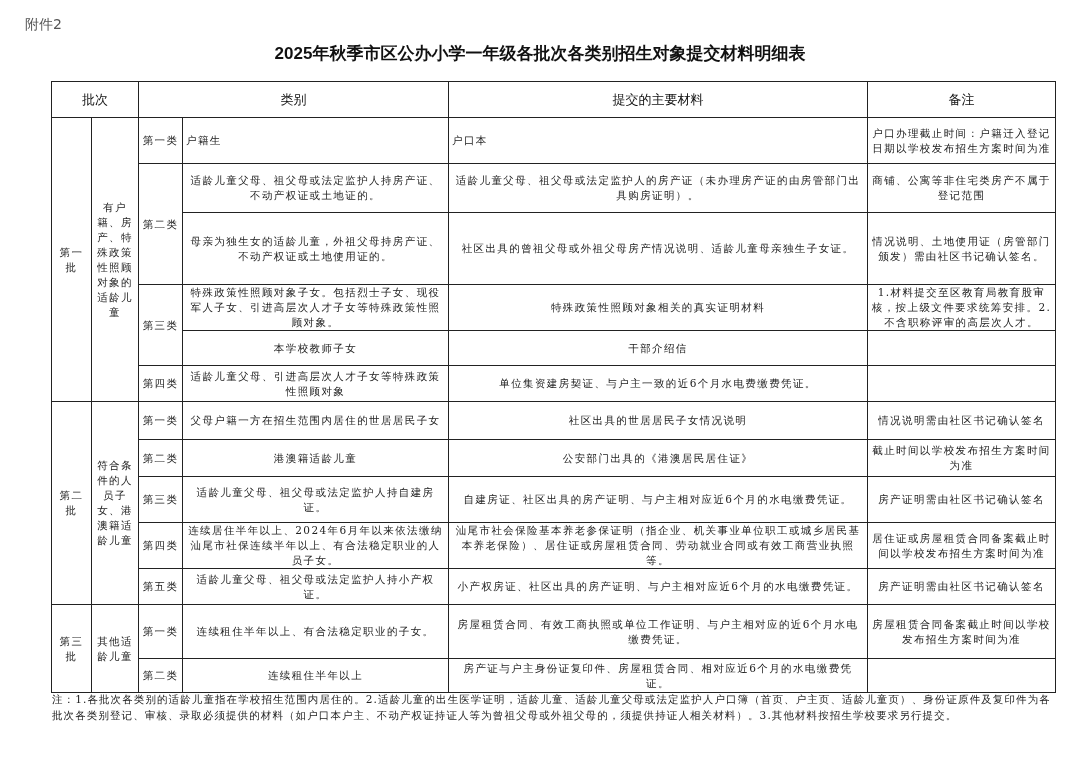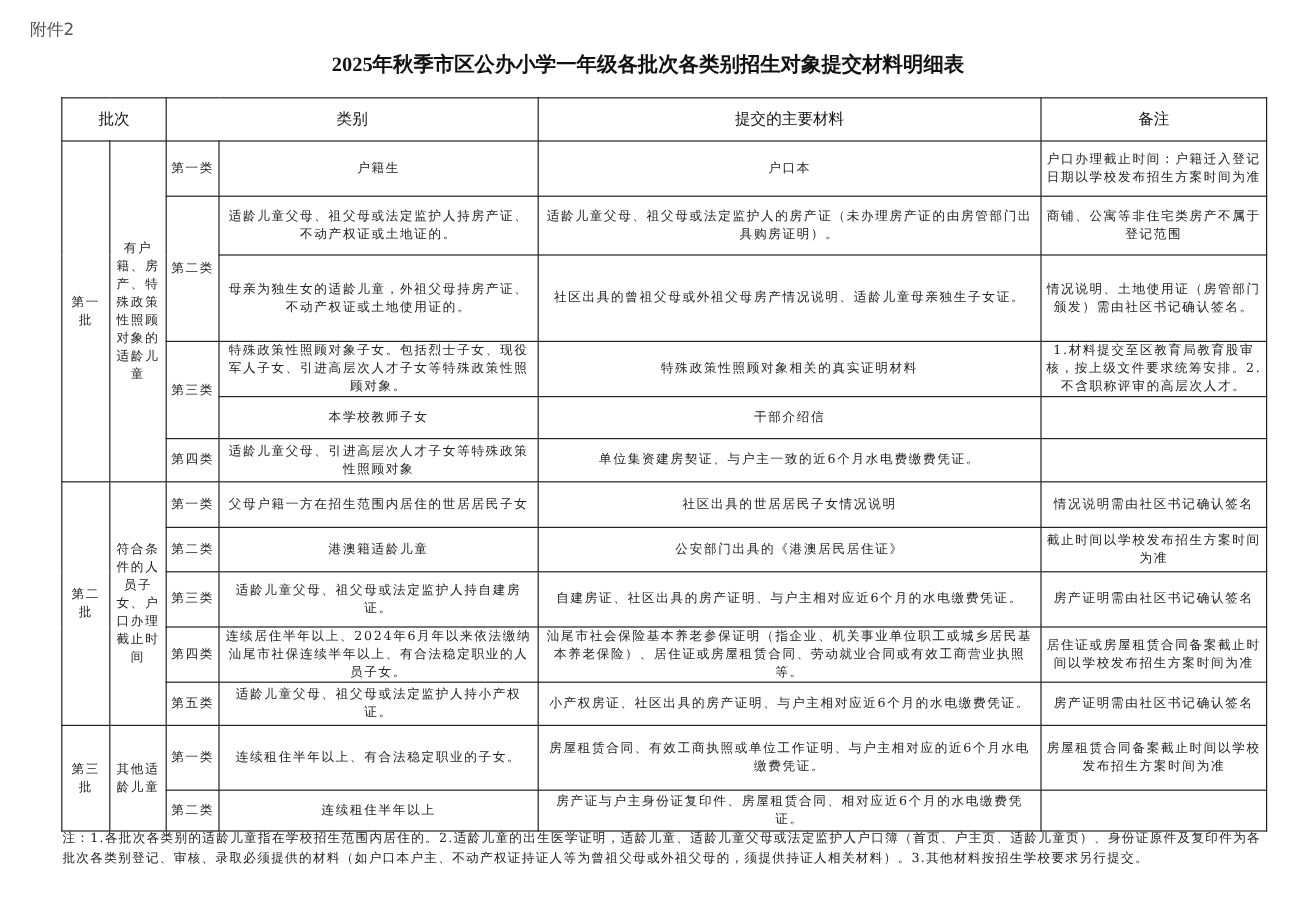--- a/index.html
+++ b/index.html
@@ -27,21 +27,21 @@
     }
     .title {
       position: absolute;
       left: 0;
       width: 1080px;
       top: 42px;
       text-align: center;
       font-size: 17px;
       font-weight: bold;
       color: #111;
-      font-family: Liberation Serif, serif;
+      font-family: Liberation Sans, sans-serif;
       letter-spacing: 0px;
     }
     table.grid {
       position: absolute;
       left: 51px;
       top: 81px;
       width: 1004px;
       border-collapse: collapse;
       table-layout: fixed;
     }
@@ -55,21 +55,21 @@
       color: #222;
       letter-spacing: 1.4px;
     }
     table.grid th {
       font-size: 13px;
       font-family: "DejaVu Sans", sans-serif;
       height: 35px;
       letter-spacing: 0;
       color: #111;
     }
-    .c { text-align: center; }
+    .c { text-align: left; }
     .l { text-align: center; }
     .batch { text-align: center; font-size: 11px; letter-spacing: 0; padding: 0 2px; }
     .cond { text-align: center; font-size: 11px; letter-spacing: 0.5px; padding: 0 4px; }
     .cls { text-align: center; font-size: 11px; letter-spacing: 0; padding: 0 2px; }
     .note {
       position: absolute;
       left: 52px;
       top: 691px;
       width: 1004px;
       font-size: 10.5px;
@@ -136,21 +136,21 @@
       </tr>
       <tr style="height:36px">
         <td class="cls">第四类</td>
         <td class="l">适龄儿童父母、引进高层次人才子女等特殊政策性照顾对象</td>
         <td class="l">单位集资建房契证、与户主一致的近6个月水电费缴费凭证。</td>
         <td class="l"></td>
       </tr>
 
       <tr style="height:38px">
         <td rowspan="5" class="batch">第二批</td>
-        <td rowspan="5" class="cond">符合条件的人员子女、户口办理截止时间</td>
+        <td rowspan="5" class="cond">符合条件的人员子女、港澳籍适龄儿童</td>
         <td class="cls">第一类</td>
         <td class="l">父母户籍一方在招生范围内居住的世居居民子女</td>
         <td class="l">社区出具的世居居民子女情况说明</td>
         <td class="l">情况说明需由社区书记确认签名</td>
       </tr>
       <tr style="height:37px">
         <td class="cls">第二类</td>
         <td class="l">港澳籍适龄儿童</td>
         <td class="l">公安部门出具的《港澳居民居住证》</td>
         <td class="l">截止时间以学校发布招生方案时间为准</td>

